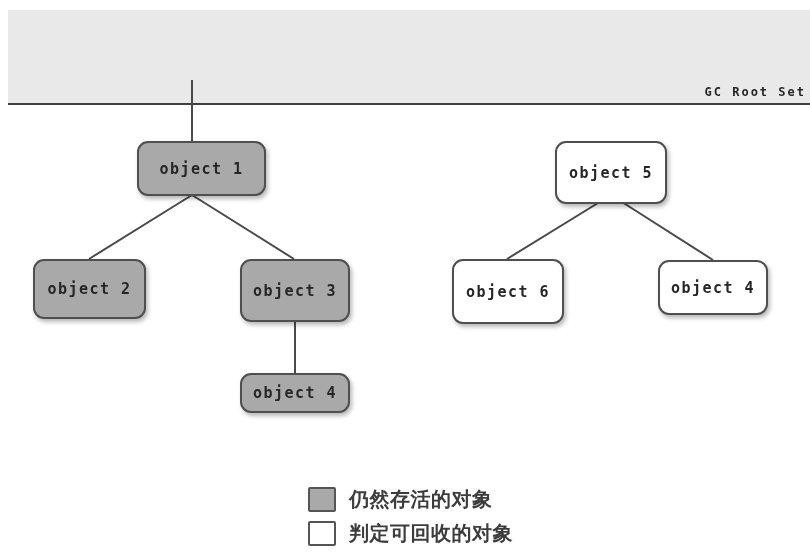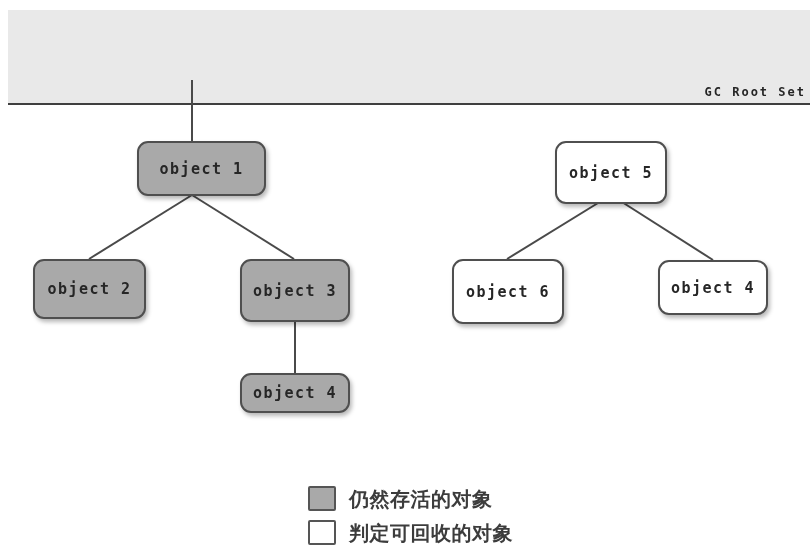--- a/index.html
+++ b/index.html
@@ -48,21 +48,21 @@
     white-space:nowrap;
   }
   .node.root{background:var(--root-fill);color:#111;}
   .node.alive{background:var(--alive-fill);}
   .node.recyclable{background:var(--recyclable-fill);}
   .legend{
     position:absolute;left:296px;top:486px;
     display:flex;flex-direction:column;gap:7px;
     font-family:"Liberation Sans","DejaVu Sans",sans-serif;
   }
-  .legend-row{display:flex;padding-left:12px;}
+  .legend-row{display:flex;align-items:center;padding-left:12px;}
   .swatch{
     width:28px;height:25px;
     box-sizing:border-box;
     border:2px solid #555555;
     border-radius:2px;
     flex:0 0 auto;
   }
   .swatch.alive{background:var(--alive-fill);}
   .swatch.recyclable{background:var(--recyclable-fill);}
   .legend-label{

